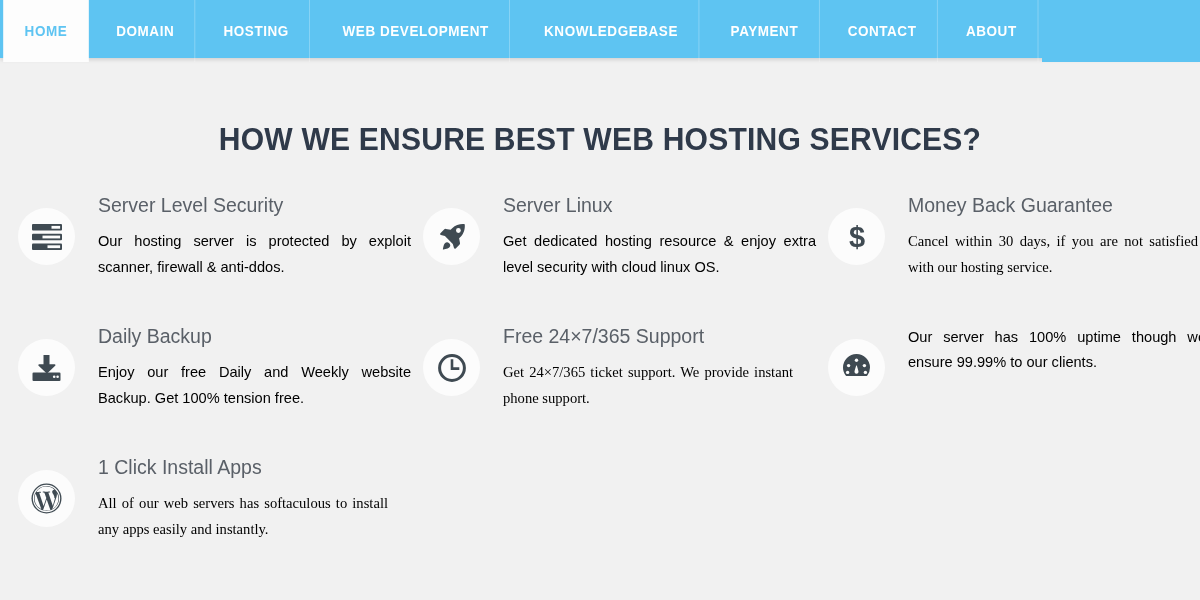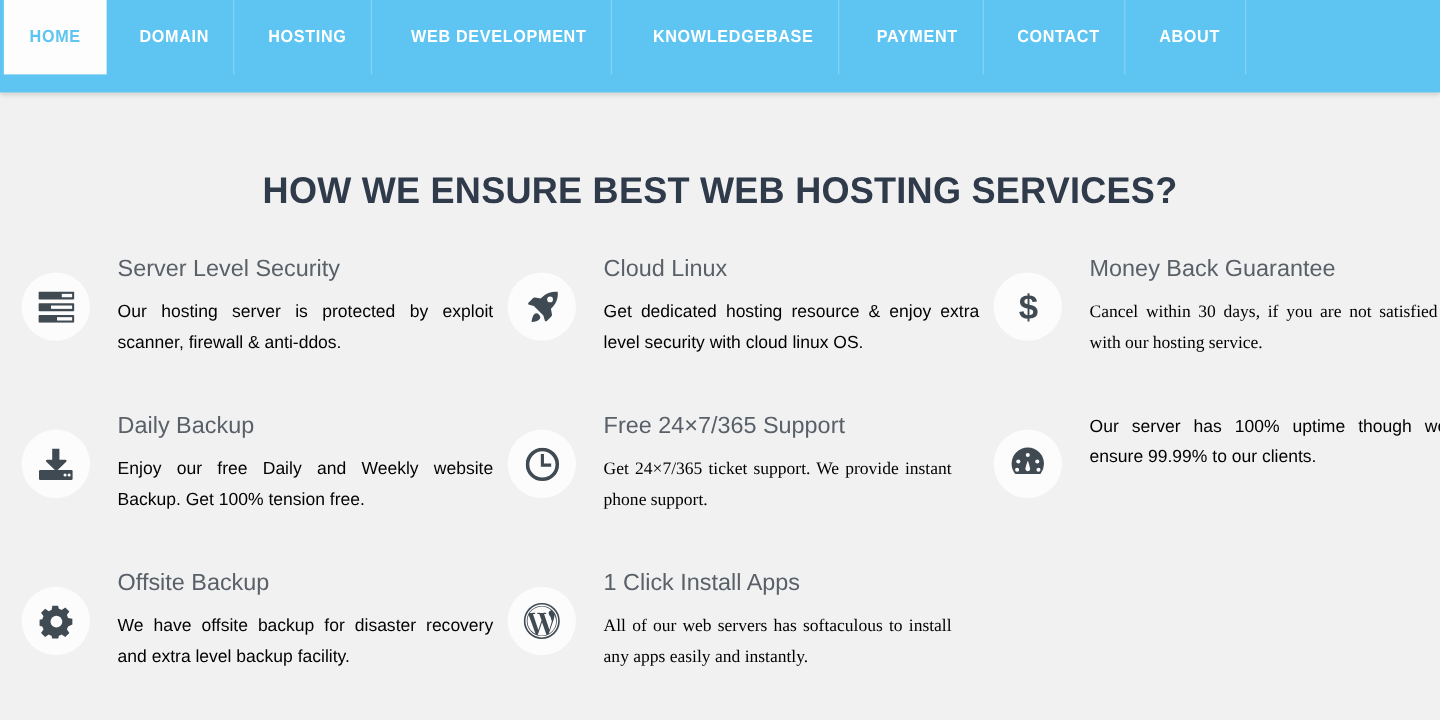--- a/index.html
+++ b/index.html
@@ -7,21 +7,21 @@
   html, body {
     width:1200px; height:600px;
     background:#f1f1f1;
     font-family:"Liberation Sans", sans-serif;
     overflow:hidden;
   }
 
   
   .navbar{
     display:flex;
-    height:77px;
+    height:58px;
     background:#5ec4f2;
     position:relative;
     z-index:5;
     box-shadow:0 2px 4px rgba(0,0,0,.13);
   }
   .nav-item{
     display:flex;
     align-items:center;
     justify-content:center;
     height:62px;
@@ -136,21 +136,21 @@
       </div>
       <div class="feature">
         <div class="icon-wrap">
           <svg width="28" height="28" viewBox="0 0 28 28">
             <path d="M26.8 1.2c-3.9-.6-9.2.6-12.6 4l-1.6 1.6-4.7-.9a2 2 0 0 0-1.8.6L2.4 10.2c-.5.6-.3 1.5.5 1.7l4 1.2 7.9 7.9 1.2 4c.2.8 1.1 1 1.7.5l3.7-3.7c.5-.5.7-1.2.6-1.8l-.9-4.7 1.6-1.6c3.4-3.4 4.6-8.7 4-12.5z" fill="#3f4a52"></path>
             <circle cx="20.4" cy="7.5" r="2.4" fill="#fcfcfc"></circle>
             <path d="M6.9 20.2c-1.5 1.5-2 6.3-2 6.3s4.8-.5 6.3-2a3 3 0 1 0-4.3-4.3z" fill="#3f4a52"></path>
           </svg>
         </div>
         <div class="f-body">
-          <div class="f-title">Cloud Linux</div>
+          <div class="f-title">Server Linux</div>
           <div class="f-desc">Get dedicated hosting resource &amp; enjoy extra level security with cloud linux OS.</div>
         </div>
       </div>
       <div class="feature col3">
         <div class="icon-wrap">
           <svg width="18" height="30" viewBox="0 0 18 30">
             <text x="9" y="25" text-anchor="middle" font-family="Liberation Sans, sans-serif" font-size="29" font-weight="bold" fill="#3f4a52">$</text>
           </svg>
         </div>
         <div class="f-body">
@@ -193,32 +193,20 @@
             <circle cx="22.4" cy="12.6" r="1.7" fill="#fcfcfc"></circle>
             <circle cx="5.6" cy="19.4" r="1.7" fill="#fcfcfc"></circle>
             <circle cx="23.4" cy="19.4" r="1.7" fill="#fcfcfc"></circle>
             <path d="M14.5 20.7c-1.1 0-2-.9-2-2 0-.7 1-4.1 1.6-6 .1-.4.7-.4.8 0 .6 1.9 1.6 5.3 1.6 6 0 1.1-.9 2-2 2z" fill="#fcfcfc"></path>
           </svg>
         </div>
         <div class="f-body">
           <div class="f-desc">Our server has 100% uptime though we ensure 99.99% to our clients.</div>
         </div>
       </div>
-      <div class="feature">
-        <div class="icon-wrap">
-          <svg width="28" height="28" viewBox="0 0 28 28">
-            <path d="M27.3 16.4v-4.8l-3.6-.6a10 10 0 0 0-1-2.4l2.1-3-3.4-3.4-3 2.1c-.8-.4-1.6-.8-2.4-1L15.4.7h-4.8l-.6 3.6c-.9.2-1.7.6-2.4 1l-3-2.1-3.4 3.4 2.1 3c-.4.7-.8 1.5-1 2.4l-3.6.6v4.8l3.6.6c.2.9.6 1.7 1 2.4l-2.1 3 3.4 3.4 3-2.1c.7.4 1.5.8 2.4 1l.6 3.6h4.8l.6-3.6c.8-.2 1.6-.6 2.4-1l3 2.1 3.4-3.4-2.1-3c.4-.7.8-1.5 1-2.4z" fill="#3f4a52"></path>
-            <circle cx="14" cy="14" r="4.9" fill="#fcfcfc"></circle>
-          </svg>
-        </div>
-        <div class="f-body">
-          <div class="f-title">Offsite Backup</div>
-          <div class="f-desc">We have offsite backup for disaster recovery and extra level backup facility.</div>
-        </div>
-      </div>
       <div class="feature col3">
         <div class="icon-wrap">
           <svg width="31" height="31" viewBox="0 0 31 31">
             <circle cx="15.5" cy="15.5" r="15" fill="#3f4a52"></circle>
             <circle cx="15.5" cy="15.5" r="13.1" fill="none" stroke="#fcfcfc" stroke-width="1.1"></circle>
             <path d="M3.6 15.5c0 4.7 2.7 8.7 6.7 10.6L4.6 10.6a11.8 11.8 0 0 0-1 4.9zM23.4 14.9c0-1.5-.5-2.5-1-3.3-.6-1-1.2-1.8-1.2-2.8 0-1.1.8-2.1 2-2.1h.2a11.8 11.8 0 0 0-18 2.2h.8c1.3 0 3.3-.2 3.3-.2.7 0 .8 1 .1 1 0 0-.7.1-1.4.1l4.4 13.1 2.7-8-1.9-5.2c-.6 0-1.3-.1-1.3-.1-.7 0-.6-1.1.1-1 0 0 2 .2 3.2.2 1.3 0 3.3-.2 3.3-.2.7 0 .8 1 0 1 0 0-.6.1-1.3.1l4.4 13 1.2-4c.5-1.7.9-2.9.9-3.8zM15.7 16.6l-3.6 10.5a11.8 11.8 0 0 0 7.3-.2l-.1-.2zM25.8 10a9 9 0 0 1 .1 1.2c0 1.2-.2 2.6-.9 4.3l-3.7 10.7a11.8 11.8 0 0 0 4.5-16.2z" fill="#fcfcfc"></path>
           </svg>
         </div>
         <div class="f-body">
           <div class="f-title">1 Click Install Apps</div>

